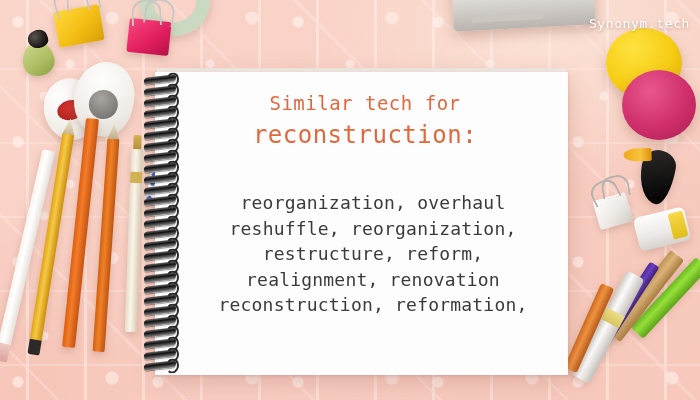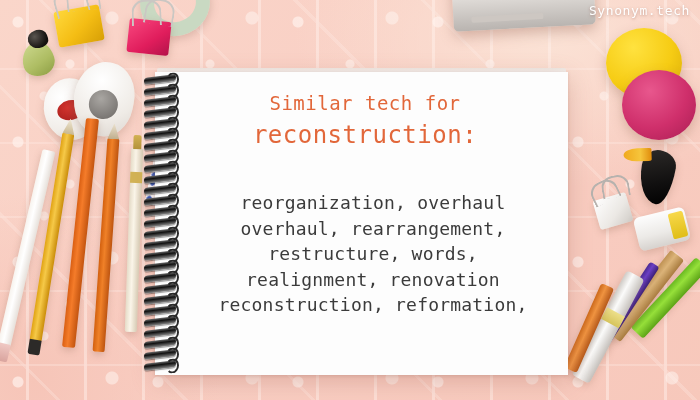--- a/index.html
+++ b/index.html
@@ -63,21 +63,21 @@
 
   
   #content { position:absolute; left:175px; top:88px; width:380px; text-align:center; }
   #title-line1 { font-size:19px; color:#e2673a; letter-spacing:.5px; line-height:30px; }
   #title-line2 { font-size:24px; color:#e2673a; letter-spacing:.5px; line-height:34px; }
   #words { margin-top:38px; font-size:18px; color:#3b3b3b; line-height:25.5px; letter-spacing:.2px;padding-left:16px; }
   #words div { white-space:nowrap; }
 
   
   #logo {
-    position:absolute; right:10px; top:3px;
+    position:absolute; right:10px; top:16px;
     font-size:13px; color:#ffffff; letter-spacing:.6px;
     text-shadow:0 1px 3px rgba(150,95,80,.55);
     margin-left:20px;
   }
 
   
   .prop { position:absolute; }
 
   
   #camera {
@@ -358,20 +358,20 @@
     <div class="coil" style="top: 266px;"></div>
     <div class="coil" style="top: 277px;"></div>
     <div class="coil" style="top: 288px;"></div>
   </div>
 
 <div id="content">
   <div id="title-line1">Similar tech for</div>
   <div id="title-line2">reconstruction:</div>
   <div id="words">
     <div>reorganization, overhaul</div>
-    <div>overhaul, rearrangement,</div>
-    <div>restructure, words,</div>
+    <div>reshuffle, reorganization,</div>
+    <div>restructure, reform,</div>
     <div>realignment, renovation</div>
     <div>reconstruction, reformation,</div>
   </div>
 </div>
 
 <div id="logo">Synonym.tech</div>
 
 </body></html>

